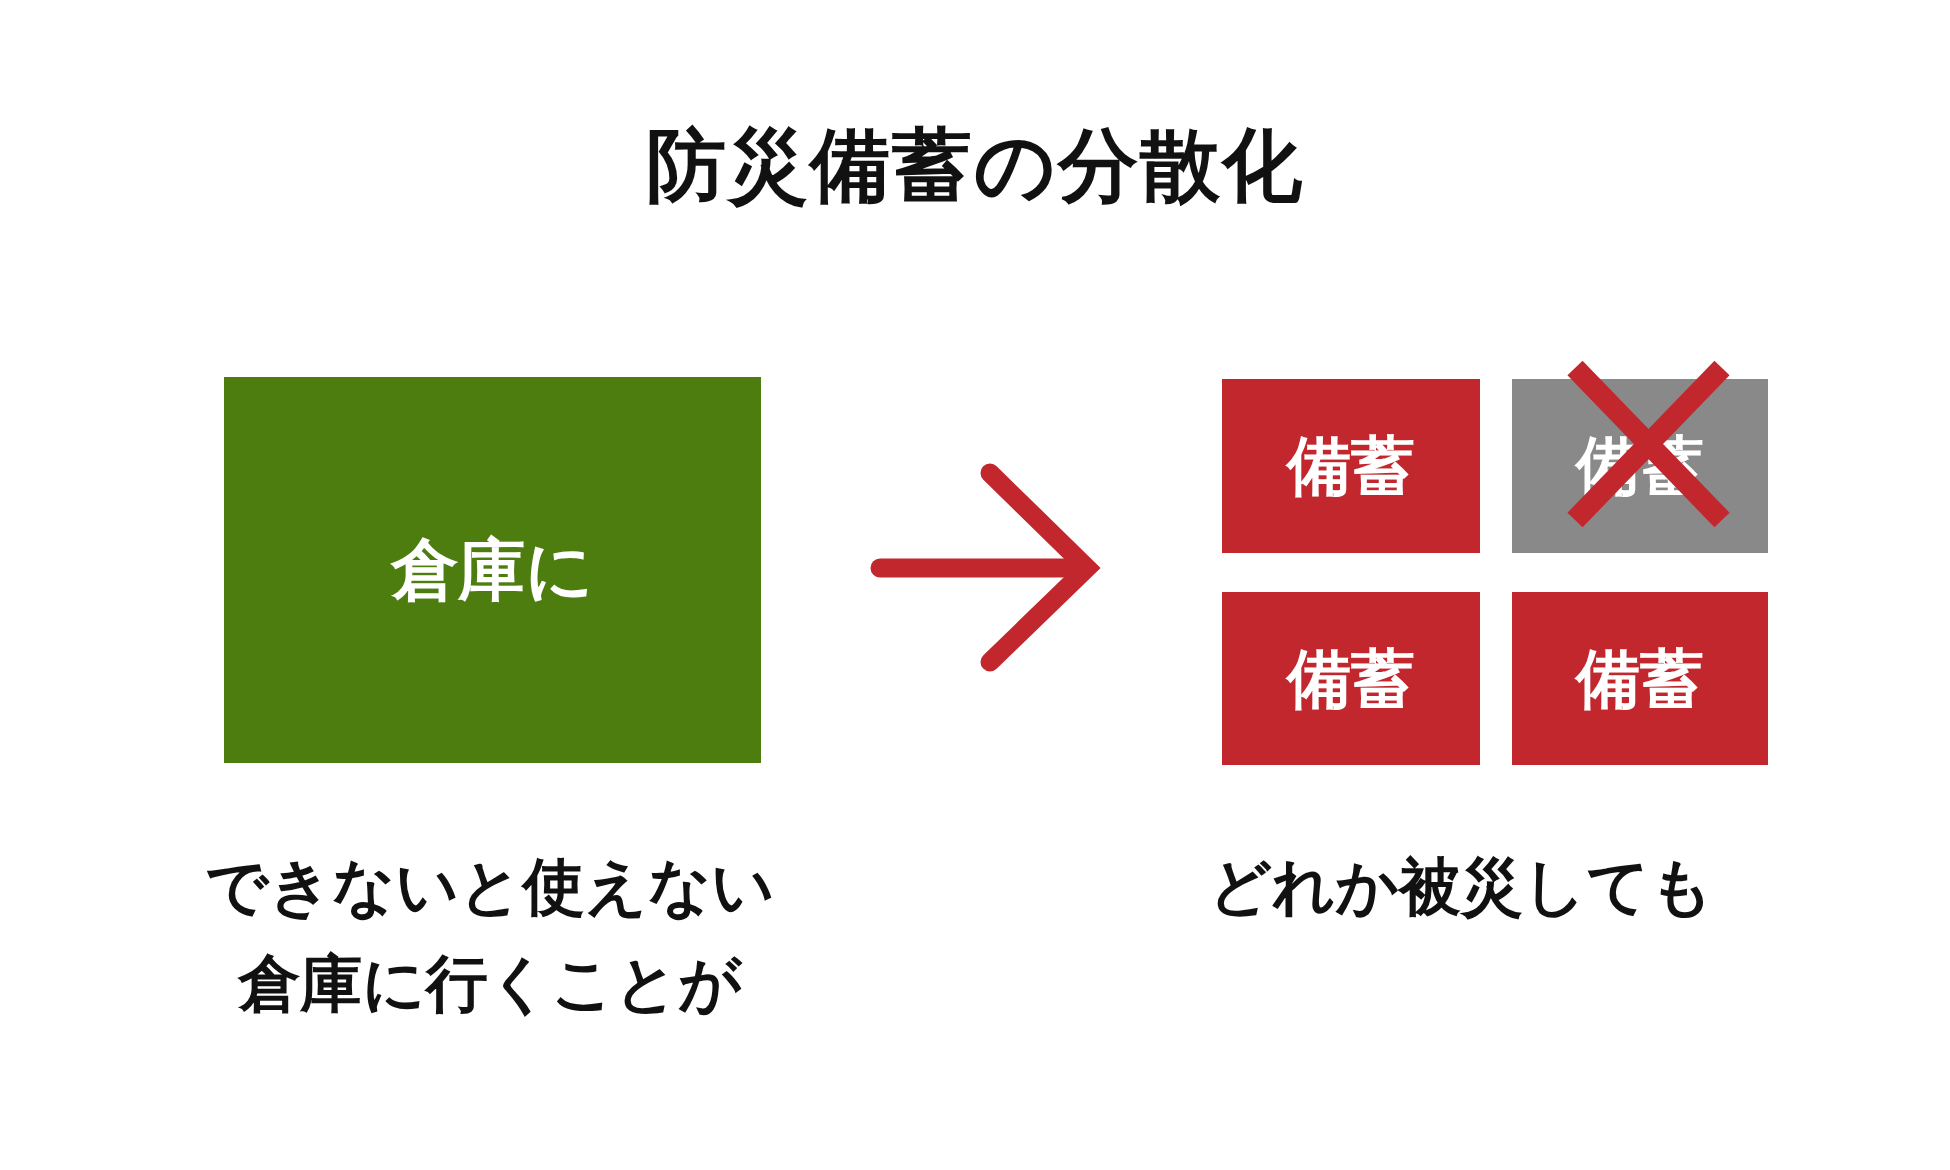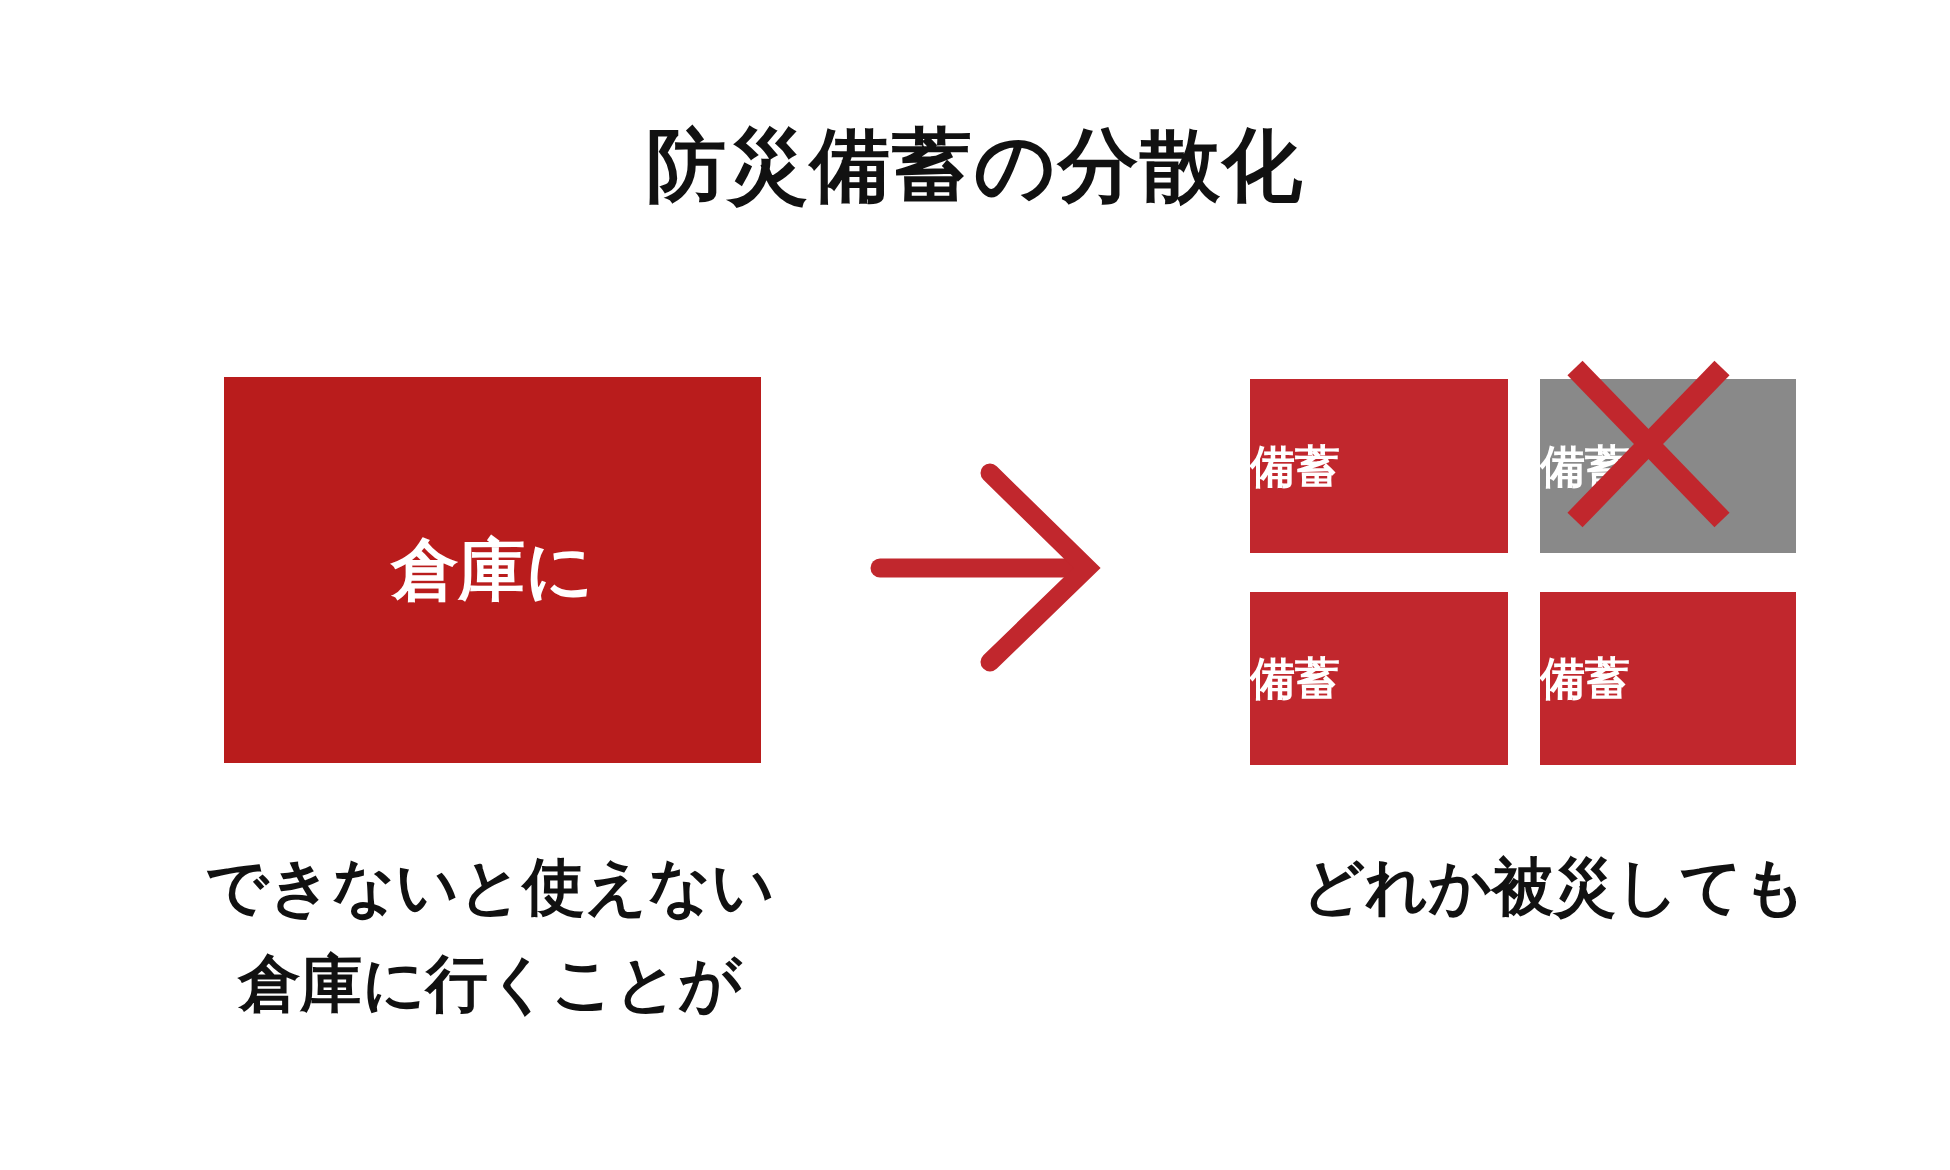--- a/index.html
+++ b/index.html
@@ -26,21 +26,21 @@
     line-height: 1.1;
   }
 
   
   .big-box {
     position: absolute;
     left: 224px;
     top: 377px;
     width: 537px;
     height: 386px;
-    background: #b91c1c;
+    background: #4d7c0f;
     display: flex;
     flex-direction: column;
     align-items: center;
     justify-content: center;
     text-align: center;
     color: #ffffff;
     font-size: 67px;
     font-weight: 800;
     line-height: 104px;
   }
@@ -50,44 +50,43 @@
     position: absolute;
     top: 838px;
     width: 700px;
     text-align: center;
     color: #111111;
     font-size: 62px;
     font-weight: 800;
     line-height: 97px;
   }
   .caption.left  { left: 140px; }
-  .caption.right { left: 1204px; }
+  .caption.right { left: 1111px; }
 
   
   .arrow-svg {
     position: absolute;
     left: 860px;
     top: 455px;
     width: 250px;
     height: 225px;
   }
 
   
   .stock-box {
     position: absolute;
     background: #C1272D;
     display: flex;
     align-items: center;
-    justify-content: flex-start;
+    justify-content: center;
     color: #ffffff;
-    font-size: 45px;
+    font-size: 64px;
     font-weight: 800;
     line-height: 1;
     text-align: center;
-    margin-left: 28px;
   }
   .stock-box.tl { left: 1222px; top: 379px; width: 258px; height: 174px; }
   .stock-box.tr { left: 1512px; top: 379px; width: 256px; height: 174px; }
   .stock-box.bl { left: 1222px; top: 592px; width: 258px; height: 173px; }
   .stock-box.br { left: 1512px; top: 592px; width: 256px; height: 173px; }
   .stock-box.destroyed { background: #898989; }
 
   
   .cross-svg {
     position: absolute;

